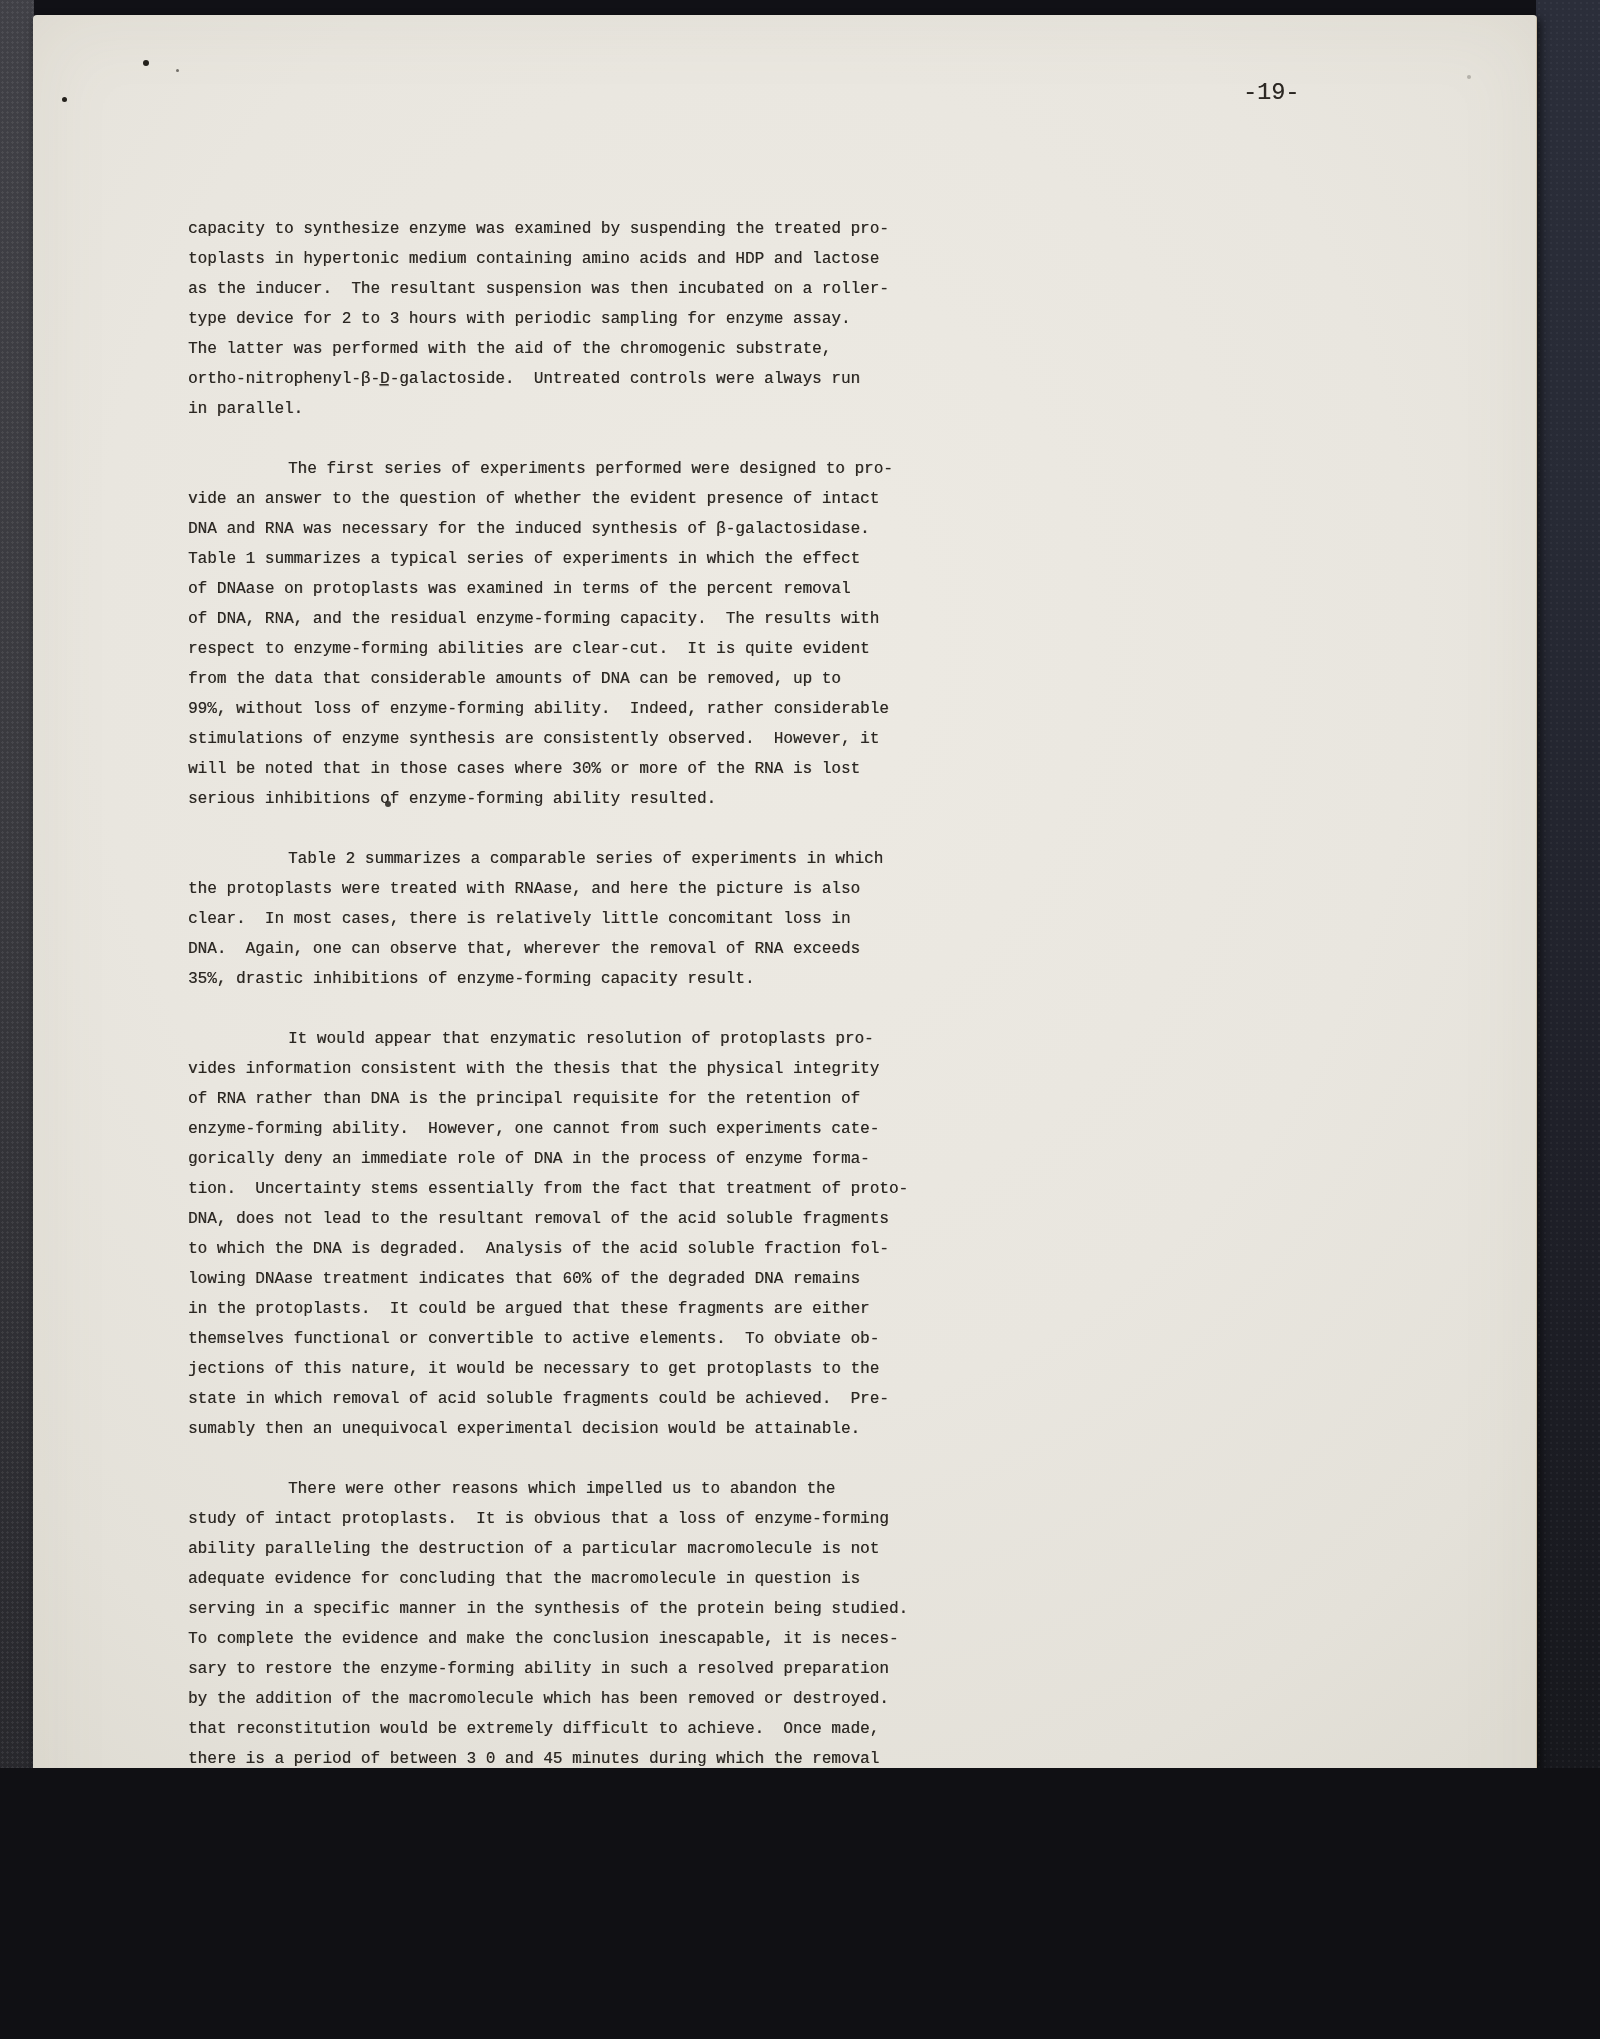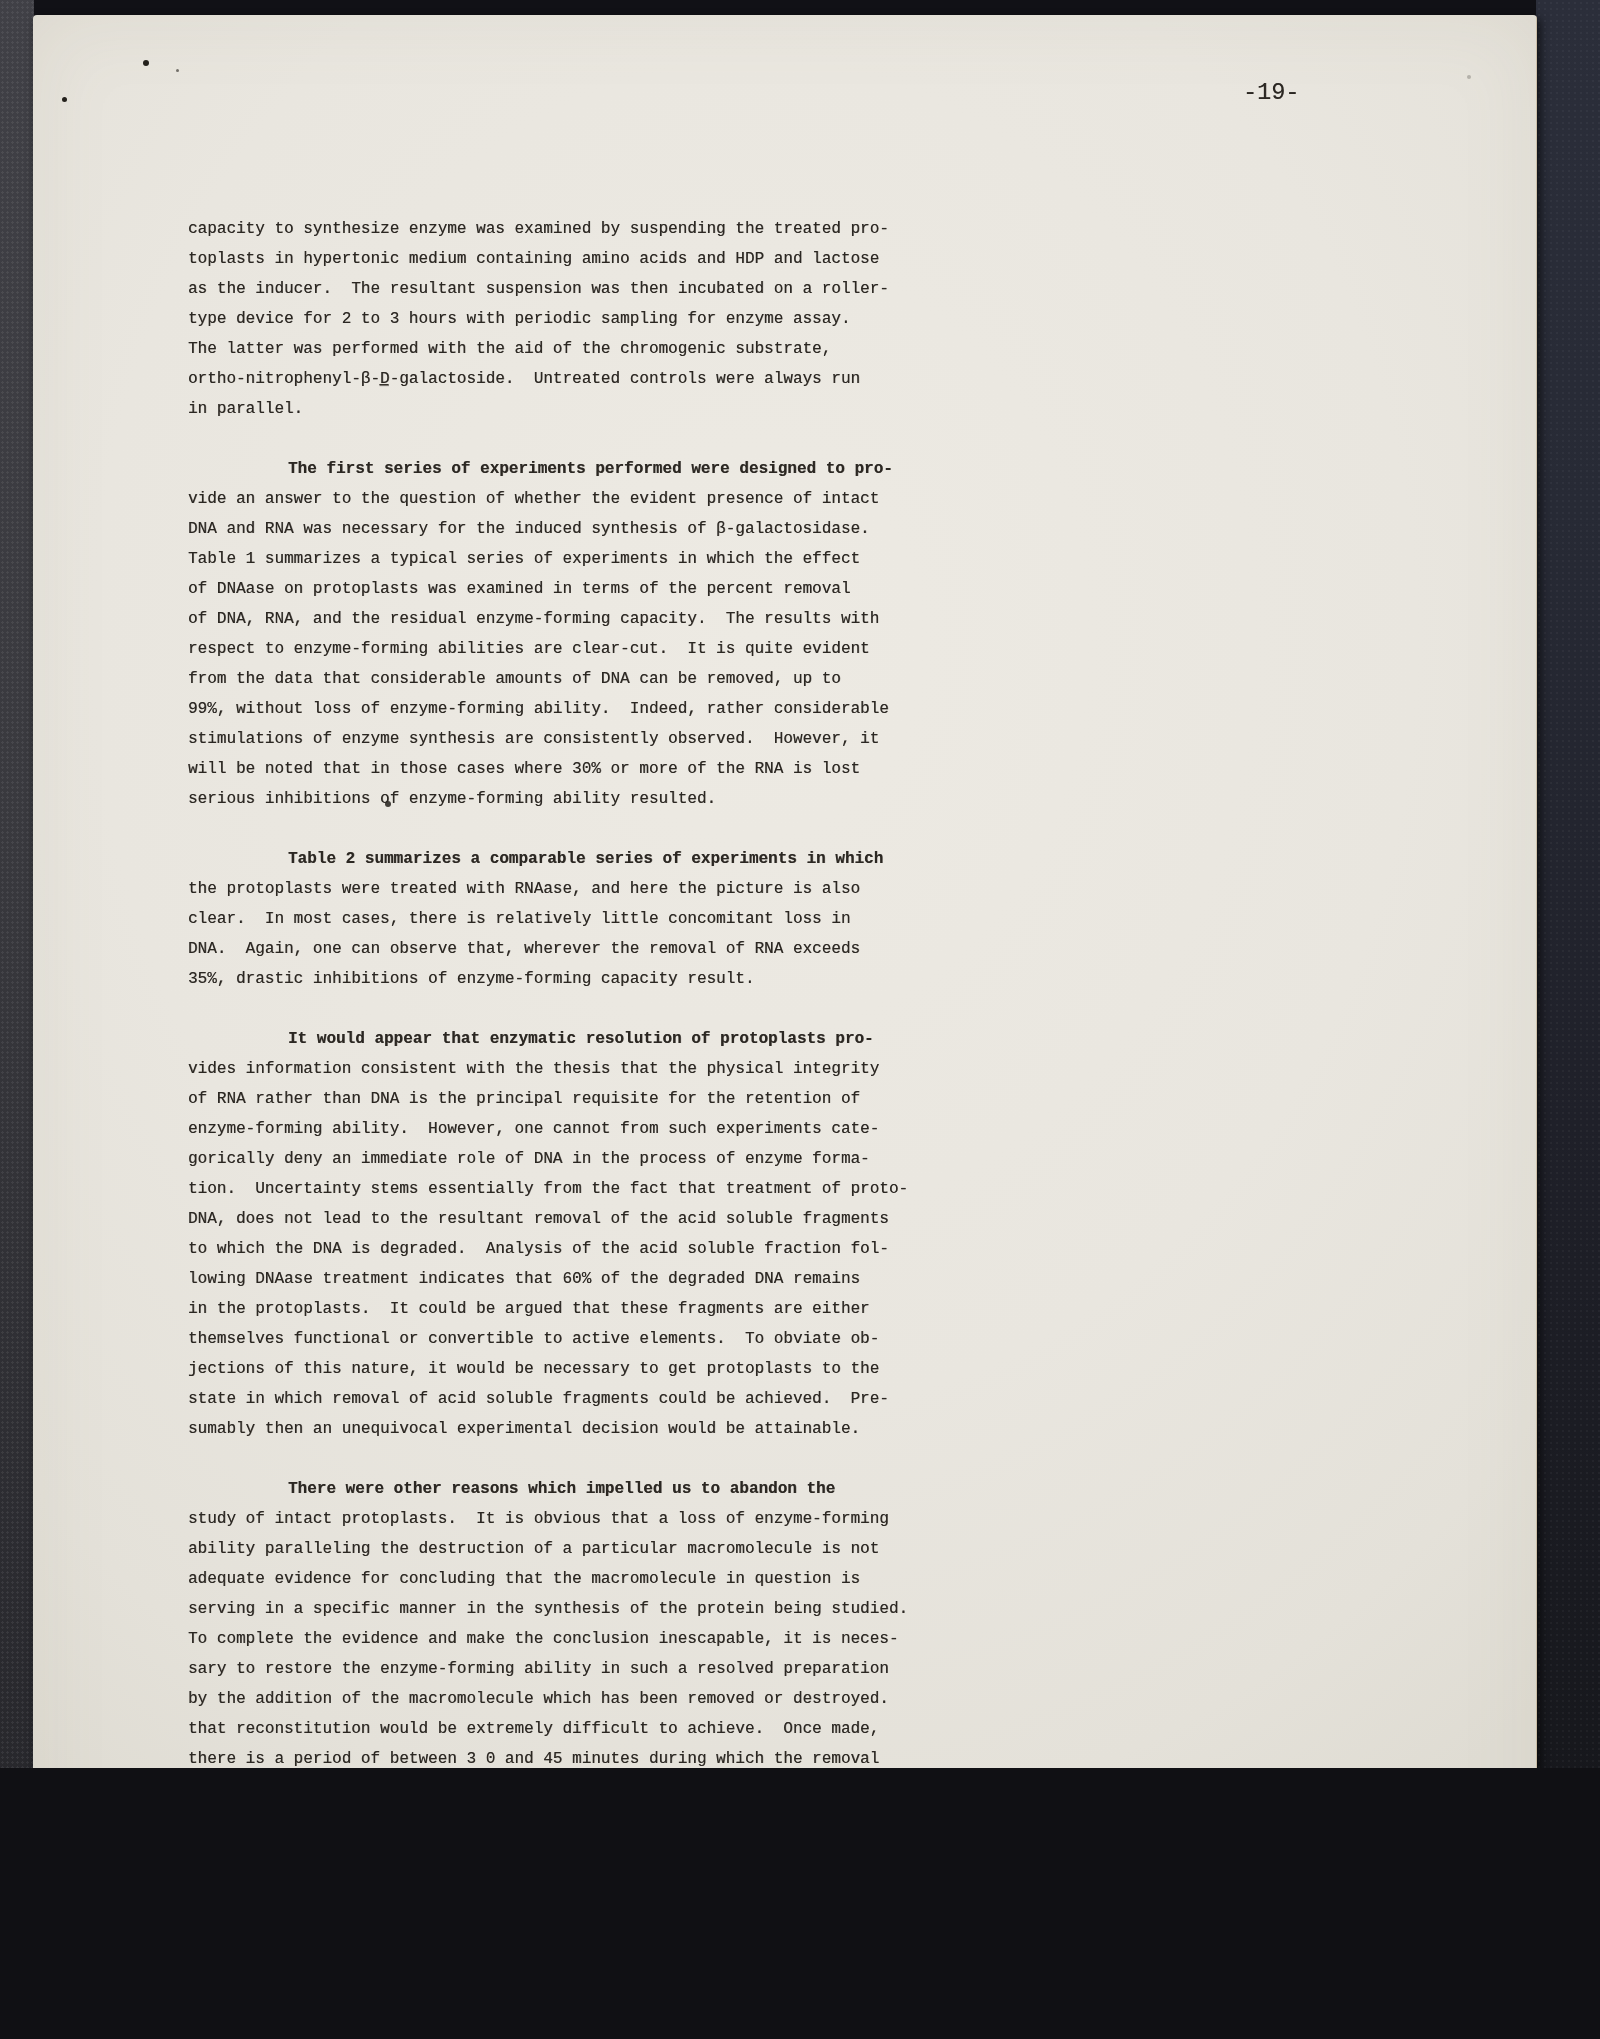--- a/index.html
+++ b/index.html
@@ -52,21 +52,21 @@
     white-space:pre;
   }
   .doc {
     position:absolute; left:155px; top:158px;
     font-size:16px; line-height:30px; color:#2b2722;
     text-shadow:0.4px 0.4px 0.6px rgba(43,39,34,0.55);
     margin-top:41px;
   }
   .para { margin:0 0 30px 0; }
   .line { height:30px; white-space:pre; }
-  .para.indent .line:first-child { padding-left:100px;font-weight:bold; }
+  .para.indent .line:first-child { padding-left:100px; }
   .speck { position:absolute; background:#24211c; border-radius:50%; }
 </style>
 </head>
 <body>
 
 <div class="stage">
   <div class="band band-top"></div>
   <div class="band band-right"></div>
   <div class="band band-bottom"></div>
   <div class="band band-left"></div>

